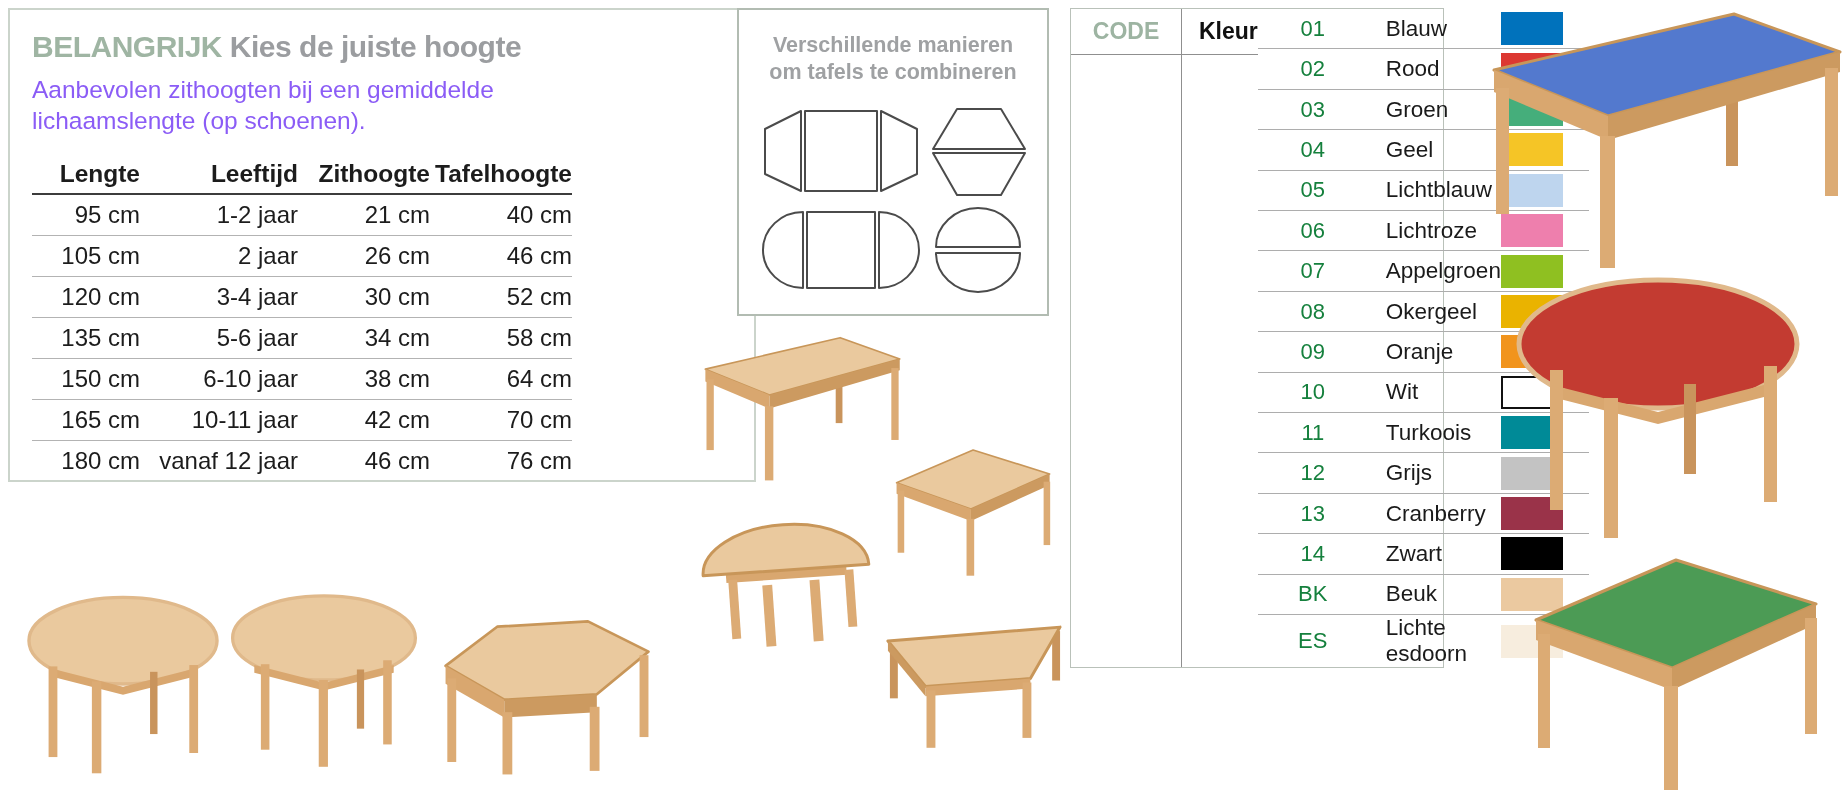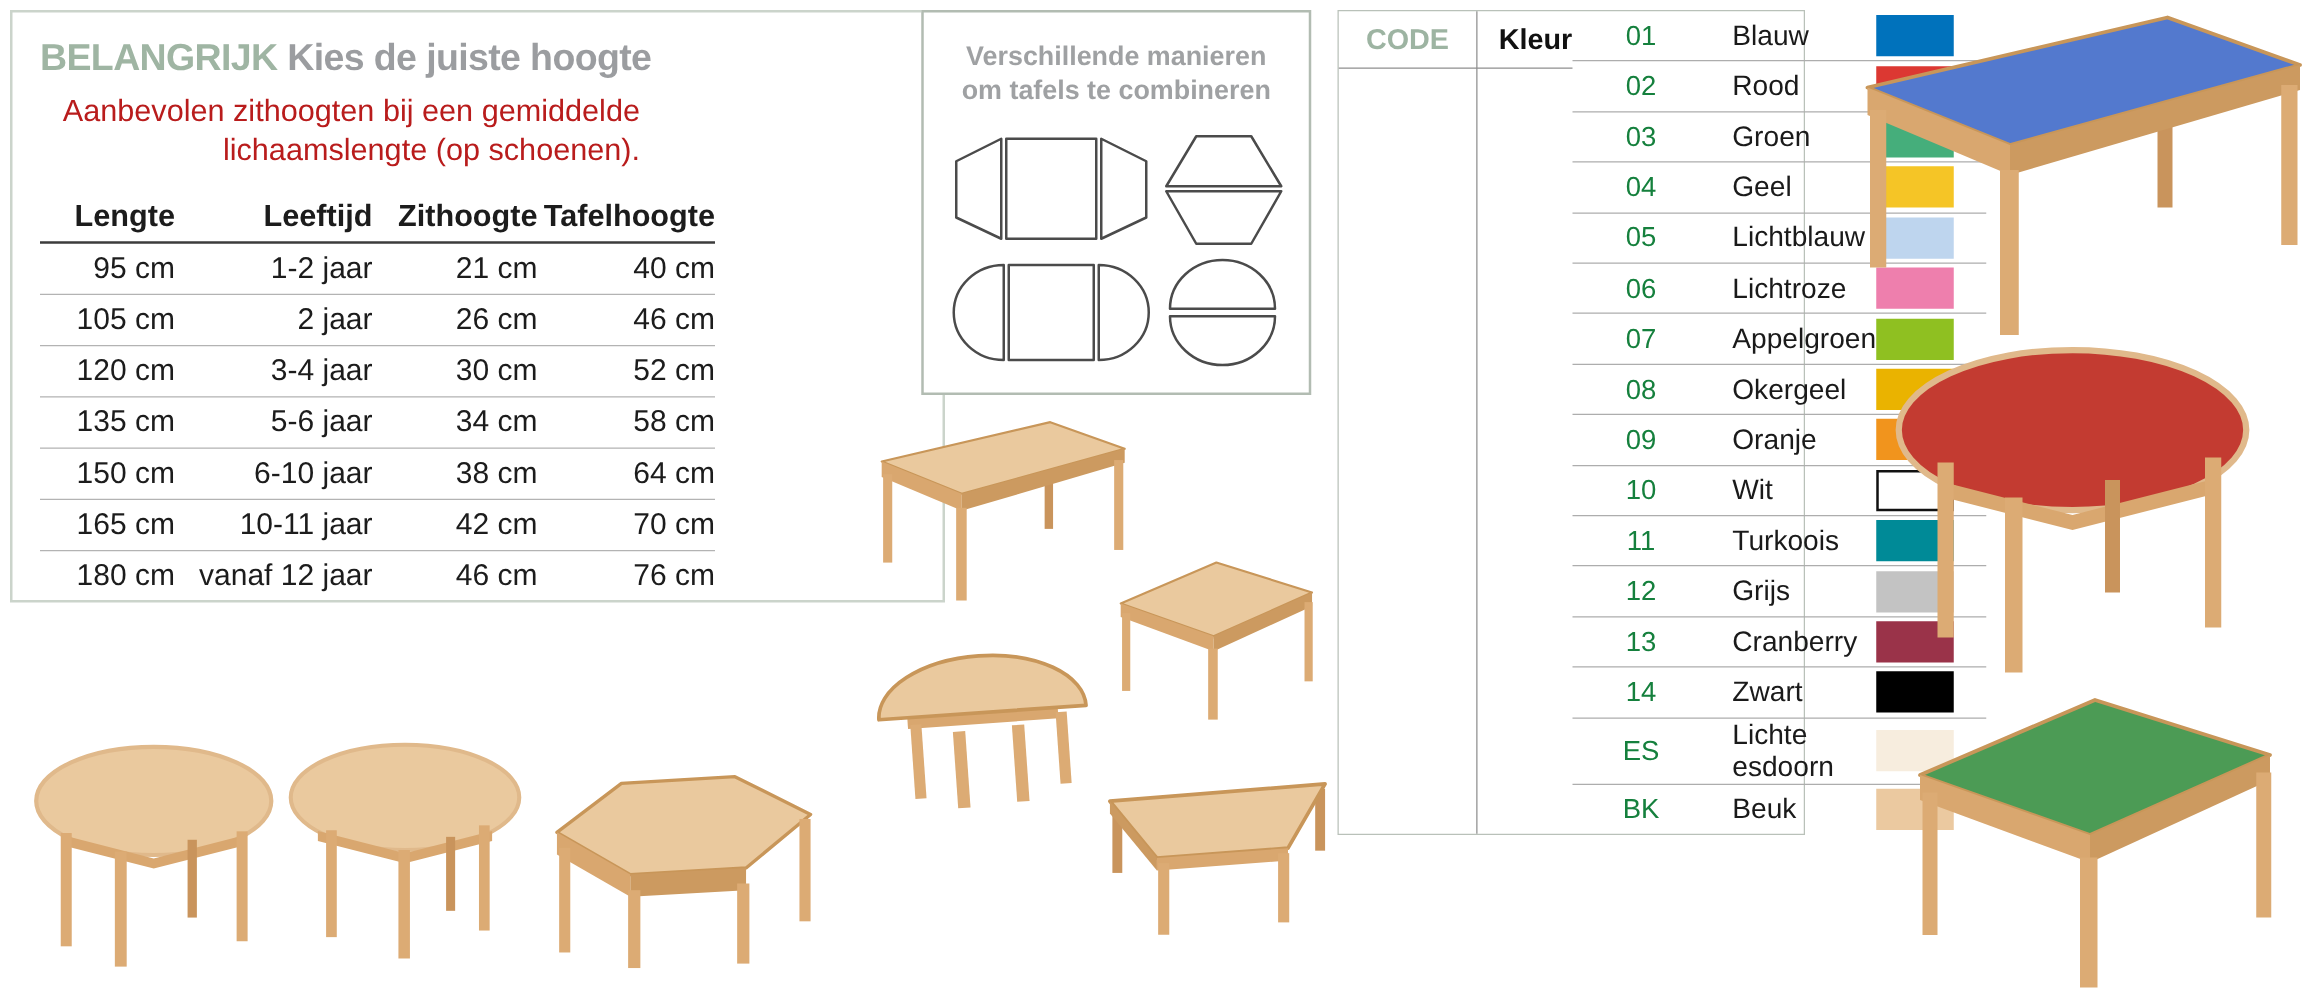--- a/index.html
+++ b/index.html
@@ -6,21 +6,21 @@
   body{width:1844px;height:795px;position:relative;overflow:hidden;
        font-family:"Liberation Sans","DejaVu Sans",sans-serif;color:#1c1c1c;}
   .abs{position:absolute;}
 
   
   .panel-height{left:8px;top:8px;width:748px;height:474px;border:2px solid #cbd4cb;
                 background:#fff;padding:14px 0 0 22px;box-sizing:border-box;}
   .ph-title{font-size:30px;font-weight:bold;letter-spacing:-.5px;margin:6px 0 10px 0;}
   .ph-title .hl{color:#9fb5a3;}
   .ph-title .rest{color:#9b9da0;}
-  .ph-sub{font-size:24.5px;line-height:1.28;max-width:480px;margin:0 0 18px 0;color:#b91c1c;text-align:right;}
+  .ph-sub{font-size:24.5px;line-height:1.28;max-width:480px;margin:0 0 18px 0;color:#8b5cf6;}
   .htable{width:540px;text-align:right;}
   .hrow{display:grid;grid-template-columns:108px 158px 132px 142px;height:40px;
         border-bottom:1px solid #b3b3b3;align-items:center;}
   .hrow.head{height:38px;border-bottom:2px solid #3c3c3c;}
   .hrow:last-child{border-bottom:none;}
   .hcell{font-size:24px;white-space:nowrap;}
   .hrow.head .hcell{font-weight:bold;font-size:24.5px;}
 
   
   .panel-comb{left:737px;top:8px;width:312px;height:308px;border:2px solid #b2bcb2;
@@ -209,28 +209,28 @@
         <div class="ccode">13</div>
         <div class="cname">Cranberry</div>
         <div class="cswatch" style="background: rgb(154, 51, 73);"></div>
       </div>
       <div class="crow">
         <div class="ccode">14</div>
         <div class="cname">Zwart</div>
         <div class="cswatch" style="background: rgb(0, 0, 0);"></div>
       </div>
       <div class="crow">
+        <div class="ccode">BK</div>
+        <div class="cname">Beuk</div>
+        <div class="cswatch" style="background: rgb(235, 201, 160);"></div>
+      </div>
+      <div class="crow">
         <div class="ccode">ES</div>
         <div class="cname">Lichte esdoorn</div>
         <div class="cswatch" style="background: rgb(247, 237, 222);"></div>
-      </div>
-      <div class="crow">
-        <div class="ccode">BK</div>
-        <div class="cname">Beuk</div>
-        <div class="cswatch" style="background: rgb(235, 201, 160);"></div>
       </div>
     </div>
 </section>
 
 <svg class="prod" style="left:702px;top:333px" width="200" height="151" viewBox="0 0 356 268">
   <rect class="leg dk" x="238" y="40" width="12" height="120"></rect>
   <polygon class="ttop" points="6,64 246,8 352,46 120,110" style="fill: rgb(234, 201, 158);"></polygon>
   <polygon class="apron" points="6,64 120,110 120,134 6,86"></polygon>
   <polygon class="apron dk" points="120,110 352,46 352,66 120,134"></polygon>
   <rect class="leg" x="8" y="82" width="13" height="126"></rect>

